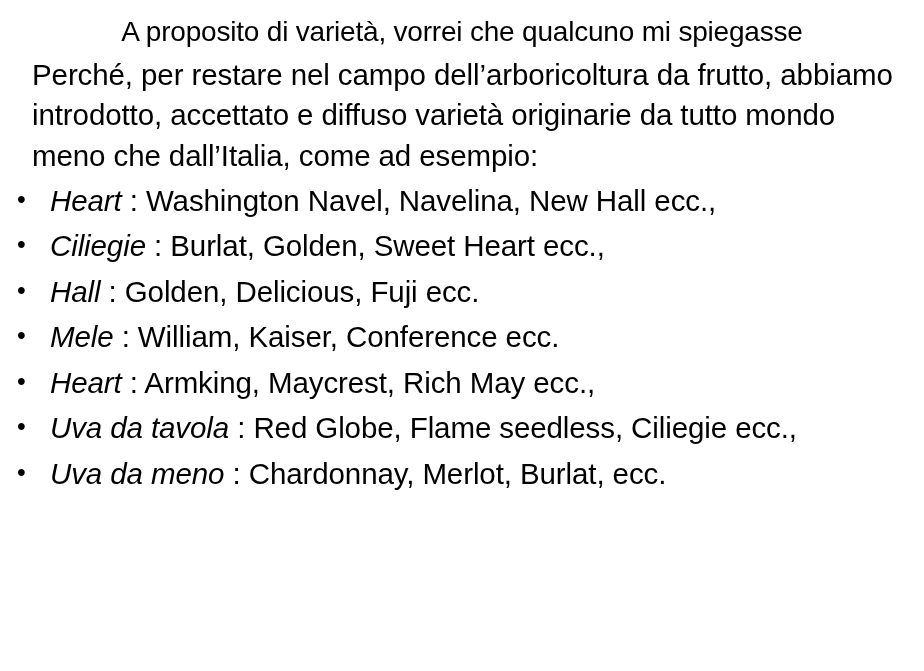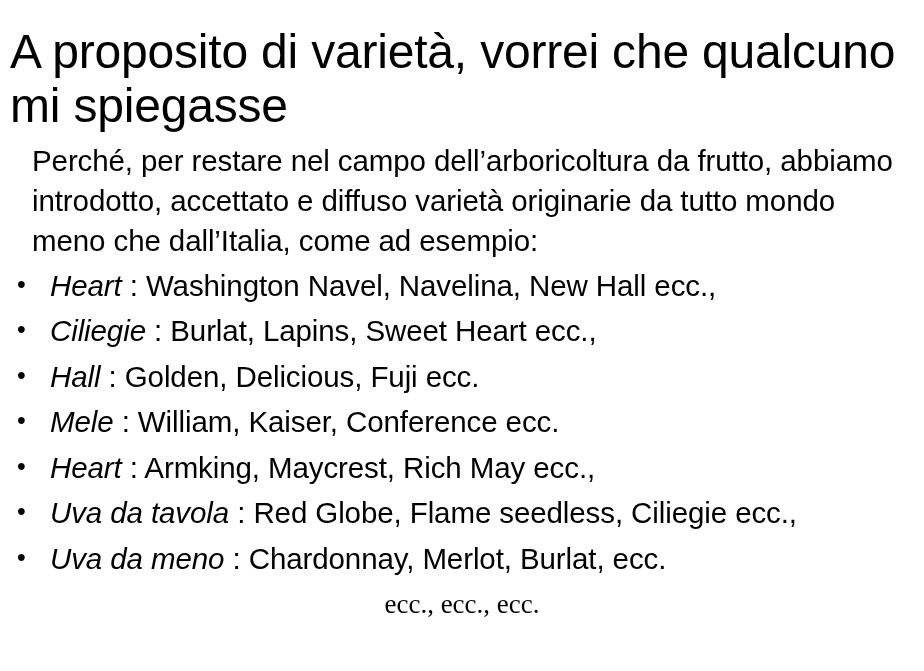--- a/index.html
+++ b/index.html
@@ -15,24 +15,24 @@
     color: #000000;
   }
   .slide {
     width: 924px;
     height: 671px;
     position: relative;
     box-sizing: border-box;
     padding: 0;
   }
   .title {
-    font-size: 48px;
+    font-size: 28px;
     line-height: 1.12;
-    text-align: left;
-    margin: 25px 10px 0 10px;
+    text-align: center;
+    margin: 16px 10px 0 10px;
     font-weight: normal;
     letter-spacing: -0.2px;
   }
   .intro {
     font-size: 29.5px;
     line-height: 1.36;
     margin: 8px 28px 0 32px;
     text-align: left;
     letter-spacing: -0.1px;
   }
@@ -82,21 +82,21 @@
     <li class="tight-1">
       <span class="dot">•</span>
       <span class="kind">Heart</span>
       <span>: </span>
       <span>Washington Navel, Navelina, New Hall ecc.,</span>
     </li>
     <li class="tight-2">
       <span class="dot">•</span>
       <span class="kind">Ciliegie</span>
       <span>: </span>
-      <span>Burlat, Lapins, Sweet Heart ecc.,</span>
+      <span>Burlat, Golden, Sweet Heart ecc.,</span>
     </li>
     <li>
       <span class="dot">•</span>
       <span class="kind">Hall</span>
       <span>: </span>
       <span>Golden, Delicious, Fuji ecc.</span>
     </li>
     <li>
       <span class="dot">•</span>
       <span class="kind">Mele</span>
@@ -116,15 +116,14 @@
       <span>Red Globe, Flame seedless, Ciliegie ecc.,</span>
     </li>
     <li>
       <span class="dot">•</span>
       <span class="kind">Uva da meno</span>
       <span>: </span>
       <span>Chardonnay, Merlot, Burlat, ecc.</span>
     </li>
   </ul>
 
-  <div class="footer">ecc., ecc., ecc.</div>
 
 </div>
 
 </body></html>

